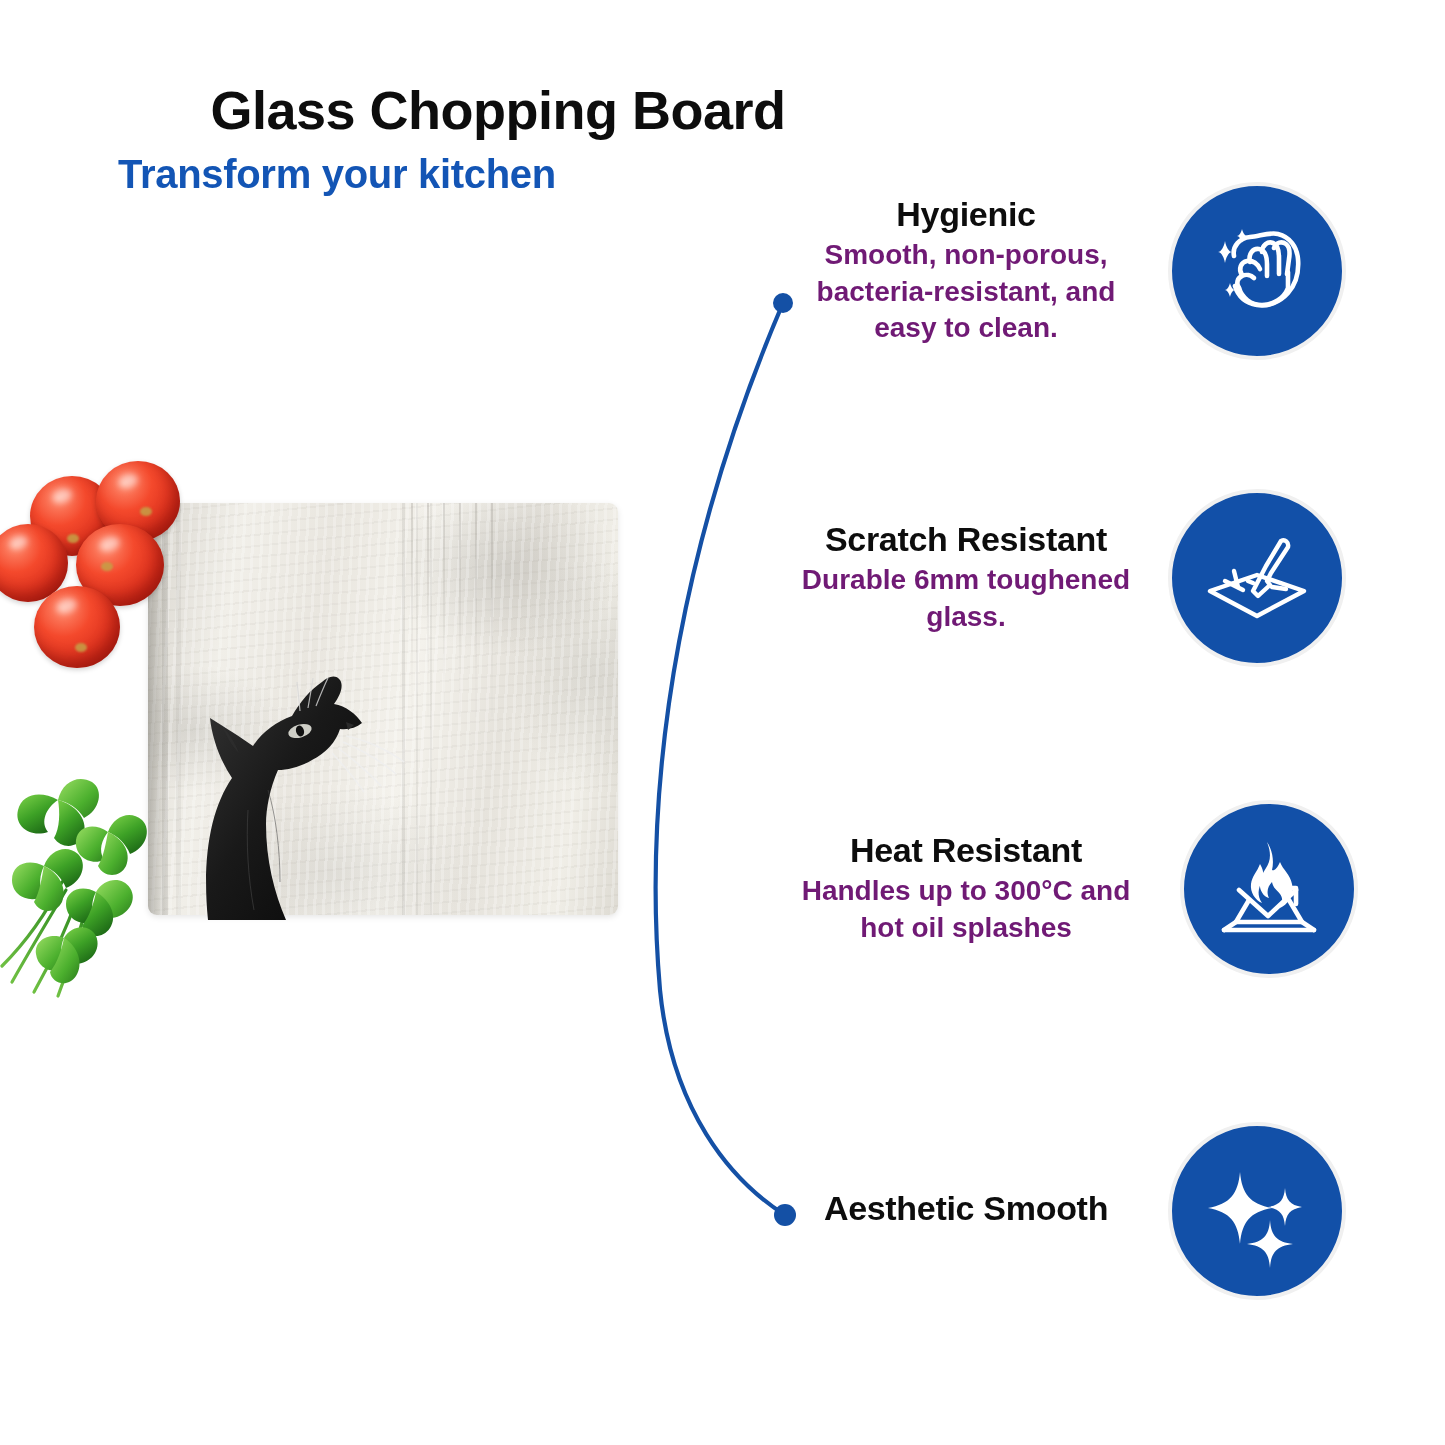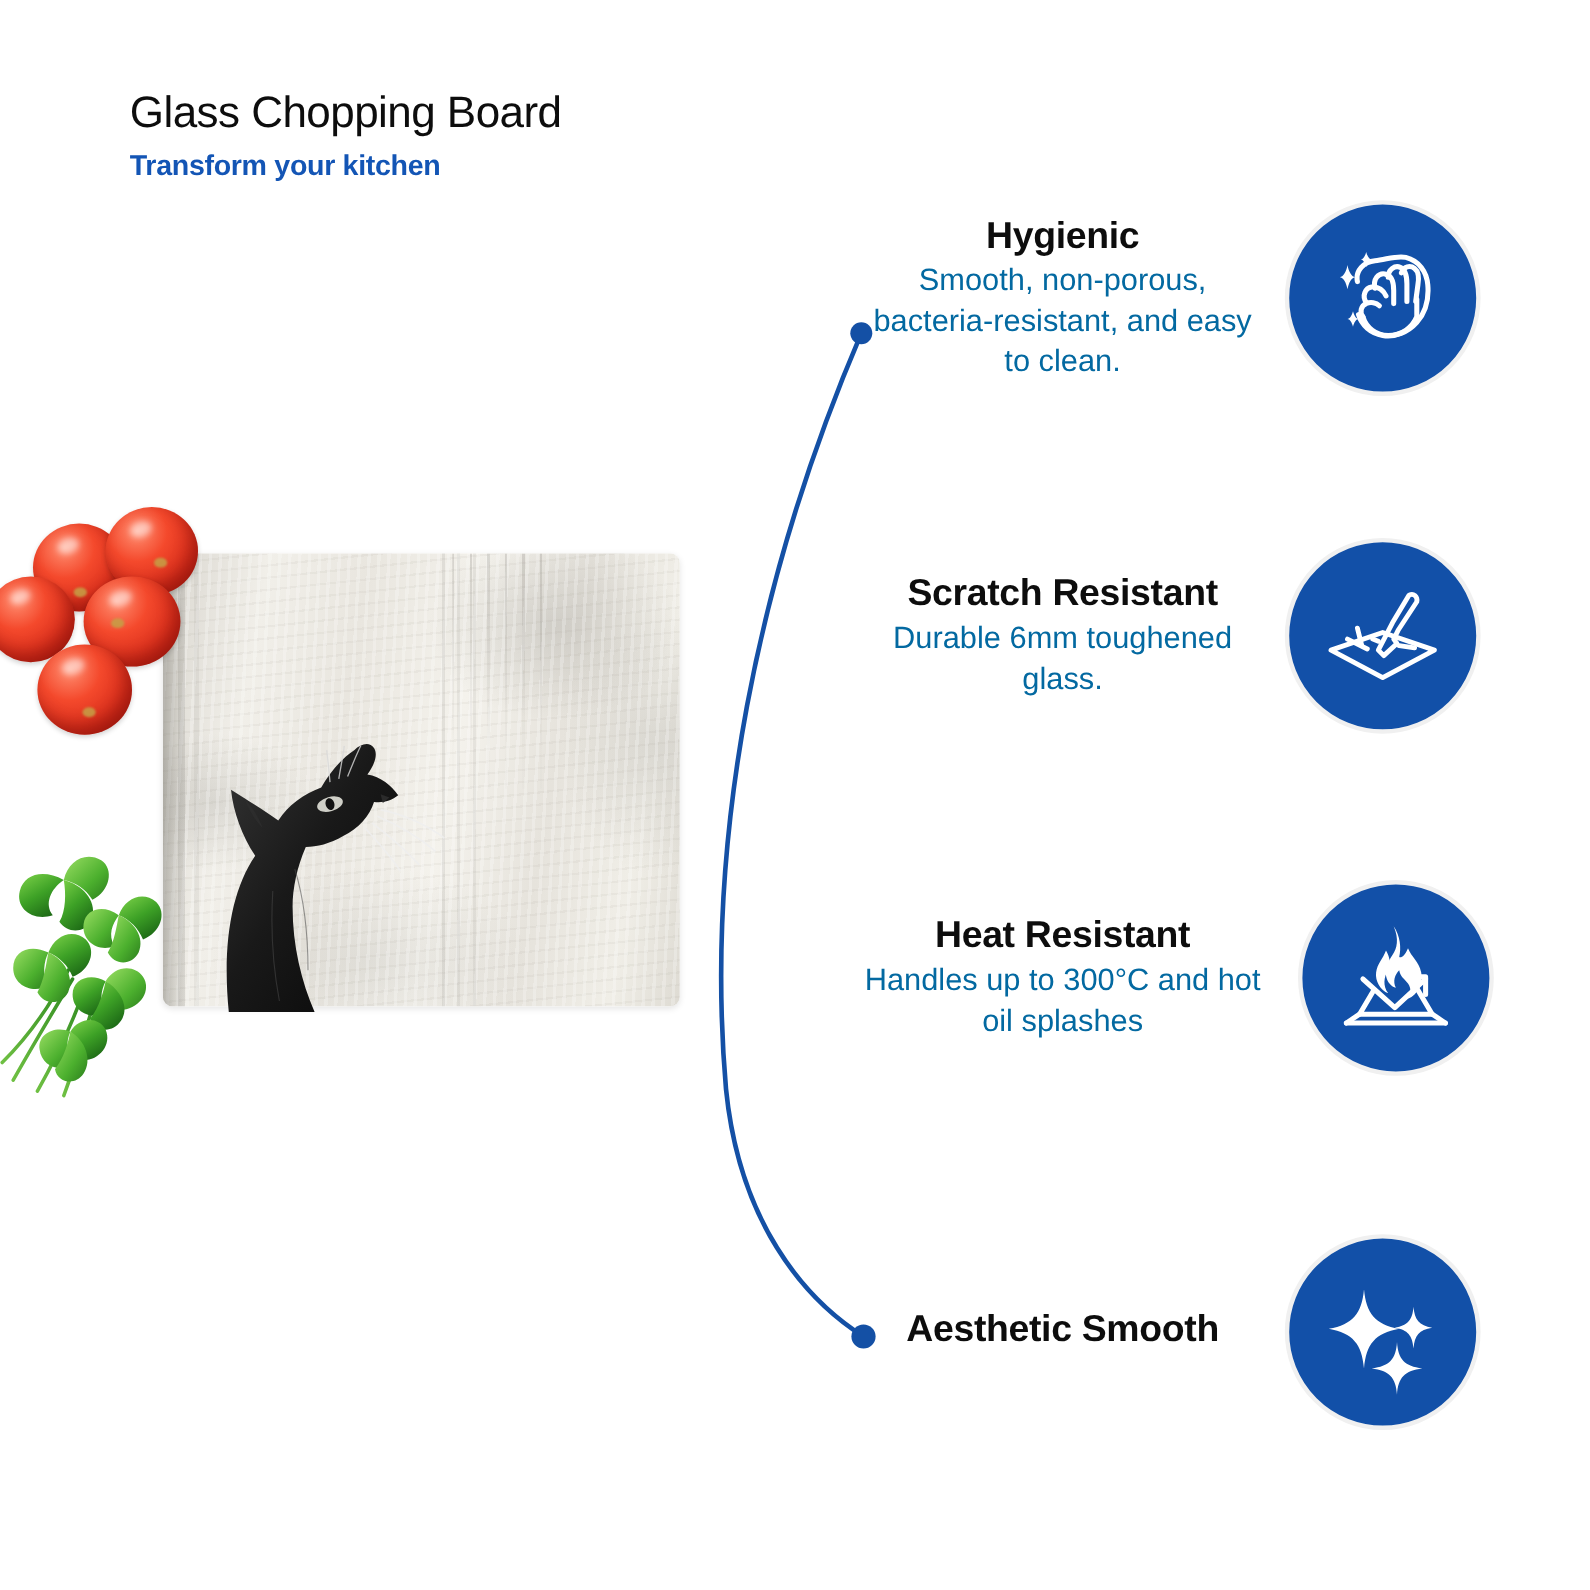--- a/index.html
+++ b/index.html
@@ -18,31 +18,32 @@
 
   
   #header {
     position: absolute;
     left: 118px;
     top: 80px;
     width: 760px;
   }
   #main-title {
     font-family: "Liberation Sans", sans-serif;
-    font-size: 40px;
-    font-weight: 400;
+    font-size: 54px;
+    font-weight: 700;
     color: #0d0d0d;
     letter-spacing: -0.5px;
     line-height: 1.12;
     margin: 0;
     white-space: nowrap;
+    text-align: center;
   }
   #sub-title {
     font-family: "Liberation Sans", sans-serif;
-    font-size: 26px;
+    font-size: 40px;
     font-weight: 700;
     color: #1355B5;
     letter-spacing: -0.3px;
     line-height: 1.15;
     margin: 11px 0 0 0;
     white-space: nowrap;
   }
 
   
   #product-composition {
@@ -150,22 +151,22 @@
     font-weight: 700;
     color: #0d0d0d;
     letter-spacing: -0.3px;
     line-height: 1.1;
     margin: 0 0 4px 0;
     white-space: nowrap;
   }
   .feature-desc {
     font-family: "Liberation Sans", sans-serif;
     font-size: 28px;
-    font-weight: 400;
-    color: #0369a1;
+    font-weight: 700;
+    color: #701a75;
     line-height: 1.30;
     margin: 0;
   }
   .icon-circle {
     width: 178px; height: 178px;
     border-radius: 50%;
     background: #1250A8;
     border: 4px solid #f0f0f0;
     box-sizing: border-box;
     margin-left: 22px;

